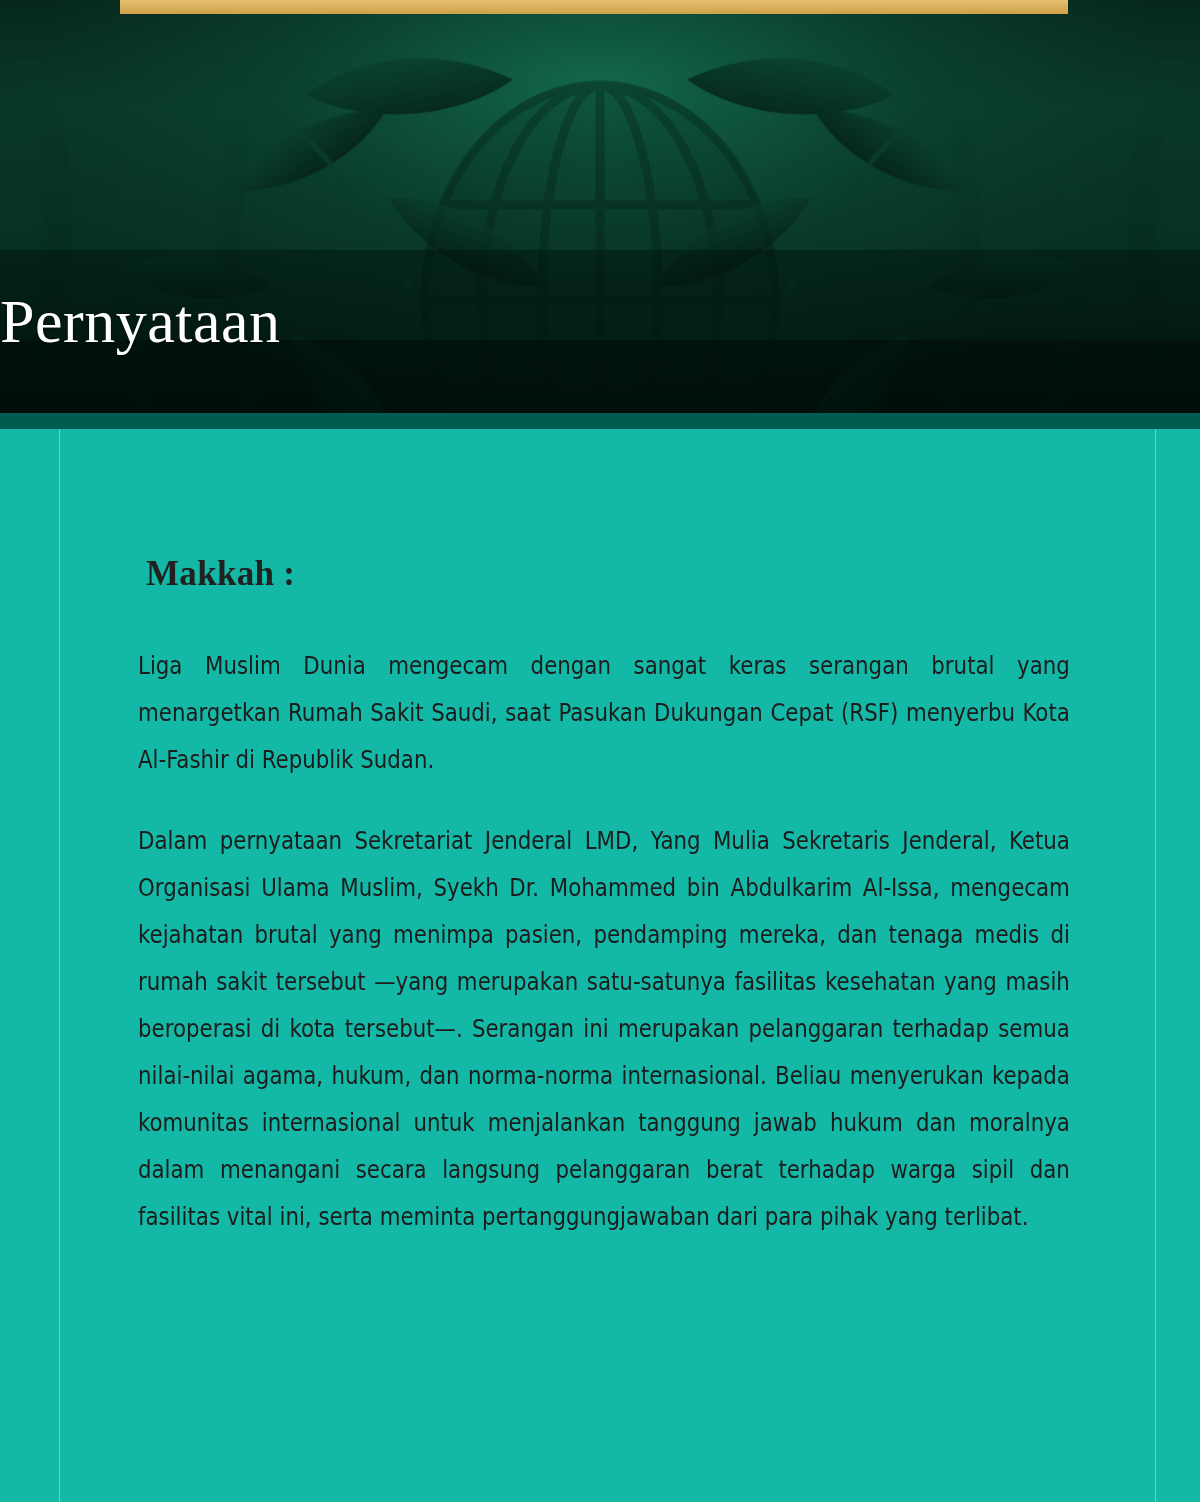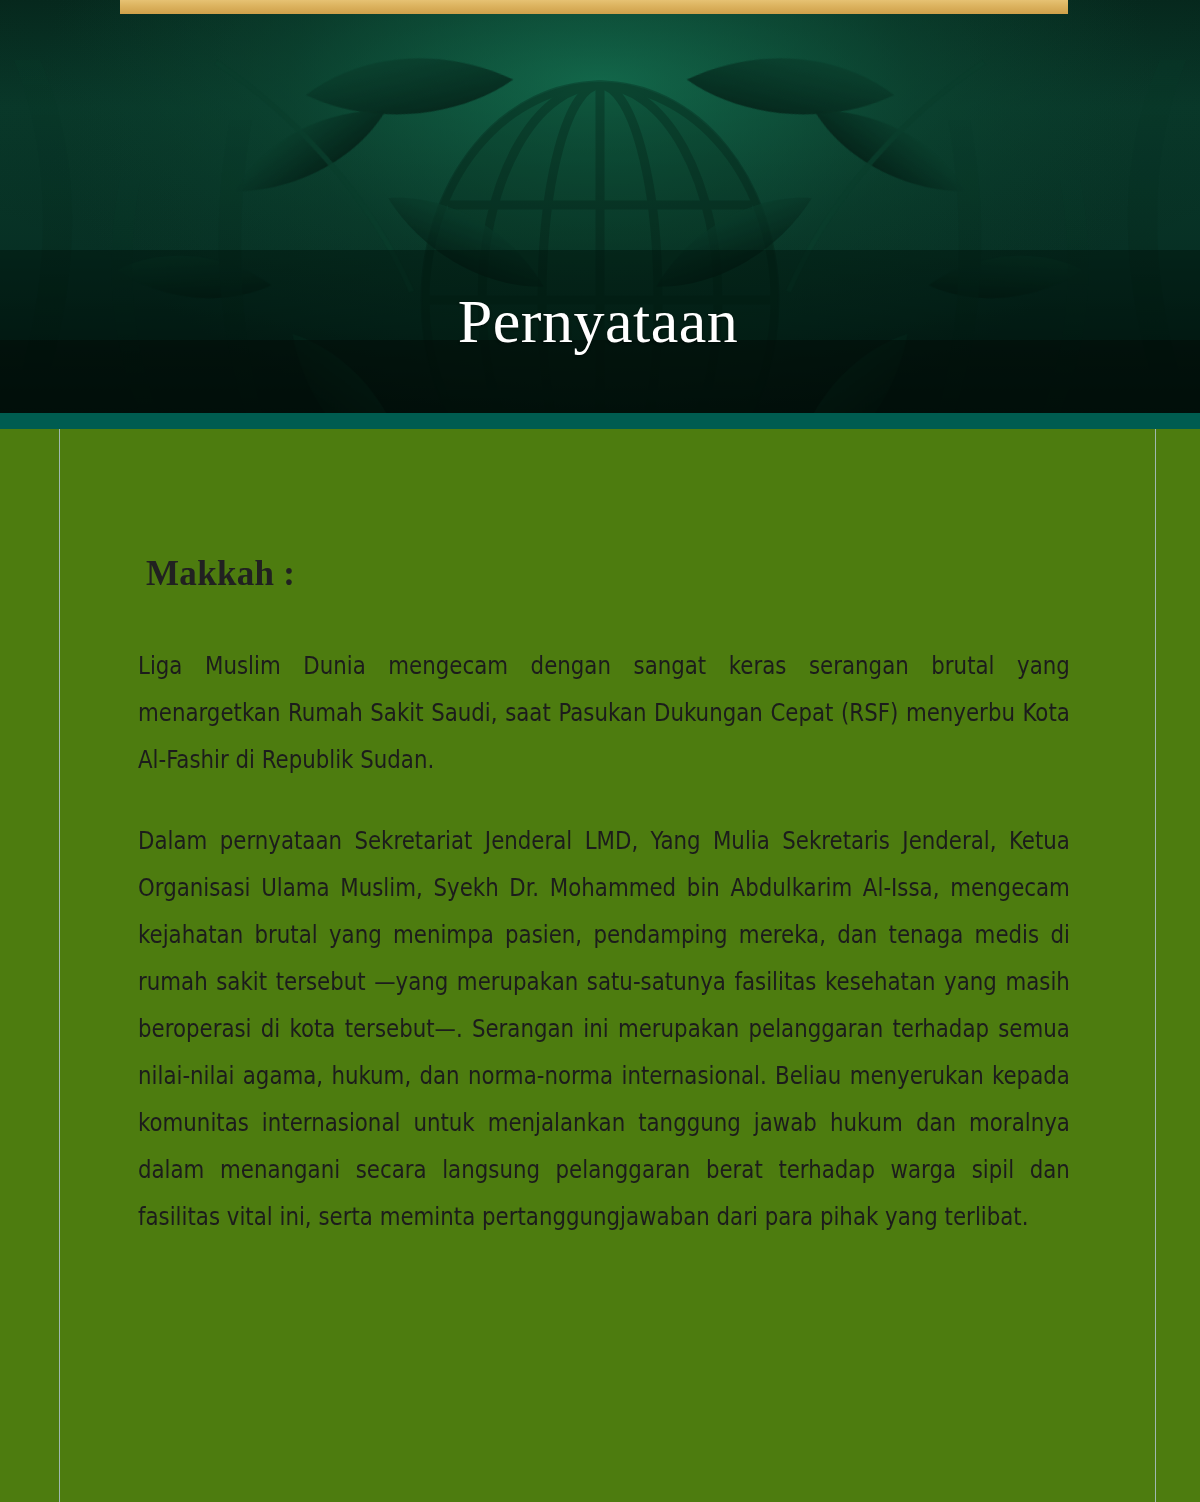--- a/index.html
+++ b/index.html
@@ -49,21 +49,20 @@
     background: linear-gradient(180deg, #e6c273 0%, #dcb35f 42%, #cfa04a 100%);
     z-index: 6;
   }
 
   
   .title {
     position: absolute;
     left: 0;
     top: 286px;
     width: 1196px;
-    text-align: center;
     color: #ffffff;
     font-family: "Liberation Serif", "DejaVu Serif", serif;
     font-size: 62px;
     font-weight: 400;
     letter-spacing: 0.5px;
     z-index: 7;
     text-shadow: 0 1px 3px rgba(0,0,0,0.45);
   }
 
   
@@ -77,21 +76,21 @@
     z-index: 5;
   }
 
   
   .panel {
     position: absolute;
     left: 0;
     top: 429px;
     width: 1200px;
     height: 1073px;
-    background: #4d7c0f;
+    background: #14b8a6;
   }
   .rule-left, .rule-right {
     position: absolute;
     top: 429px;
     width: 1px;
     height: 1073px;
     background: #9fb9b0;
     z-index: 4;
   }
   .rule-left  { left: 59px; }

